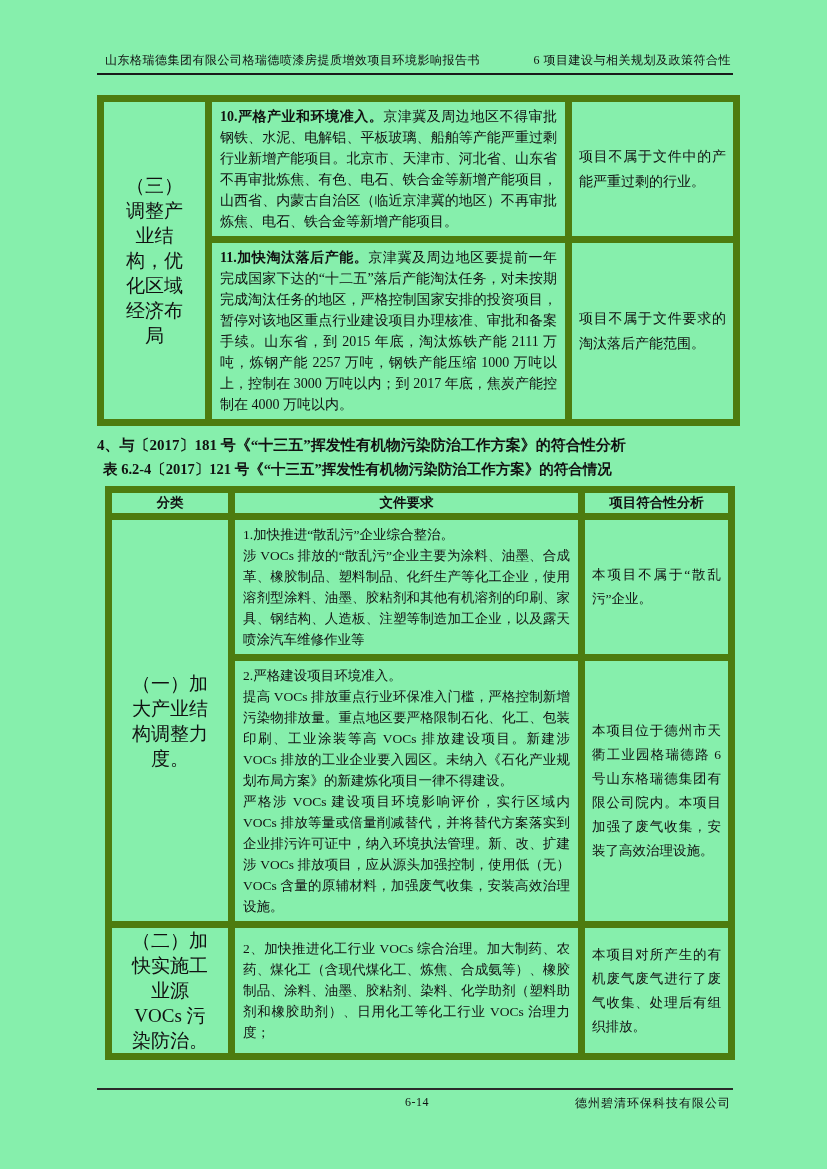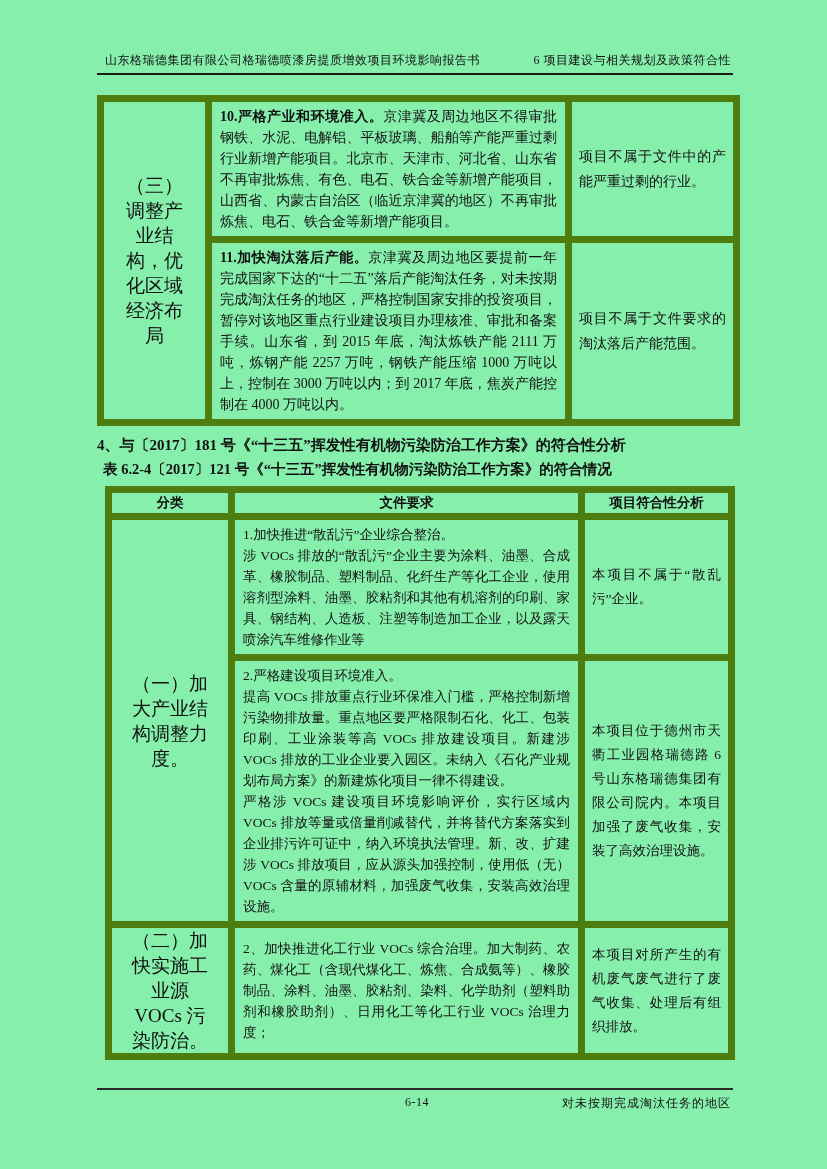--- a/index.html
+++ b/index.html
@@ -202,16 +202,16 @@
         </td>
         <td class="ana-cell">本项目对所产生的有机废气废气进行了废气收集、处理后有组织排放。</td>
       </tr>
     </tbody>
       </table>
 
   </div>
 
   <div class="doc-footer">
     <span class="pageno">6-14</span>
-    <span class="company">对未按期完成淘汰任务的地区</span>
+    <span class="company">德州碧清环保科技有限公司</span>
   </div>
 
 </div>
 
 </body></html>

